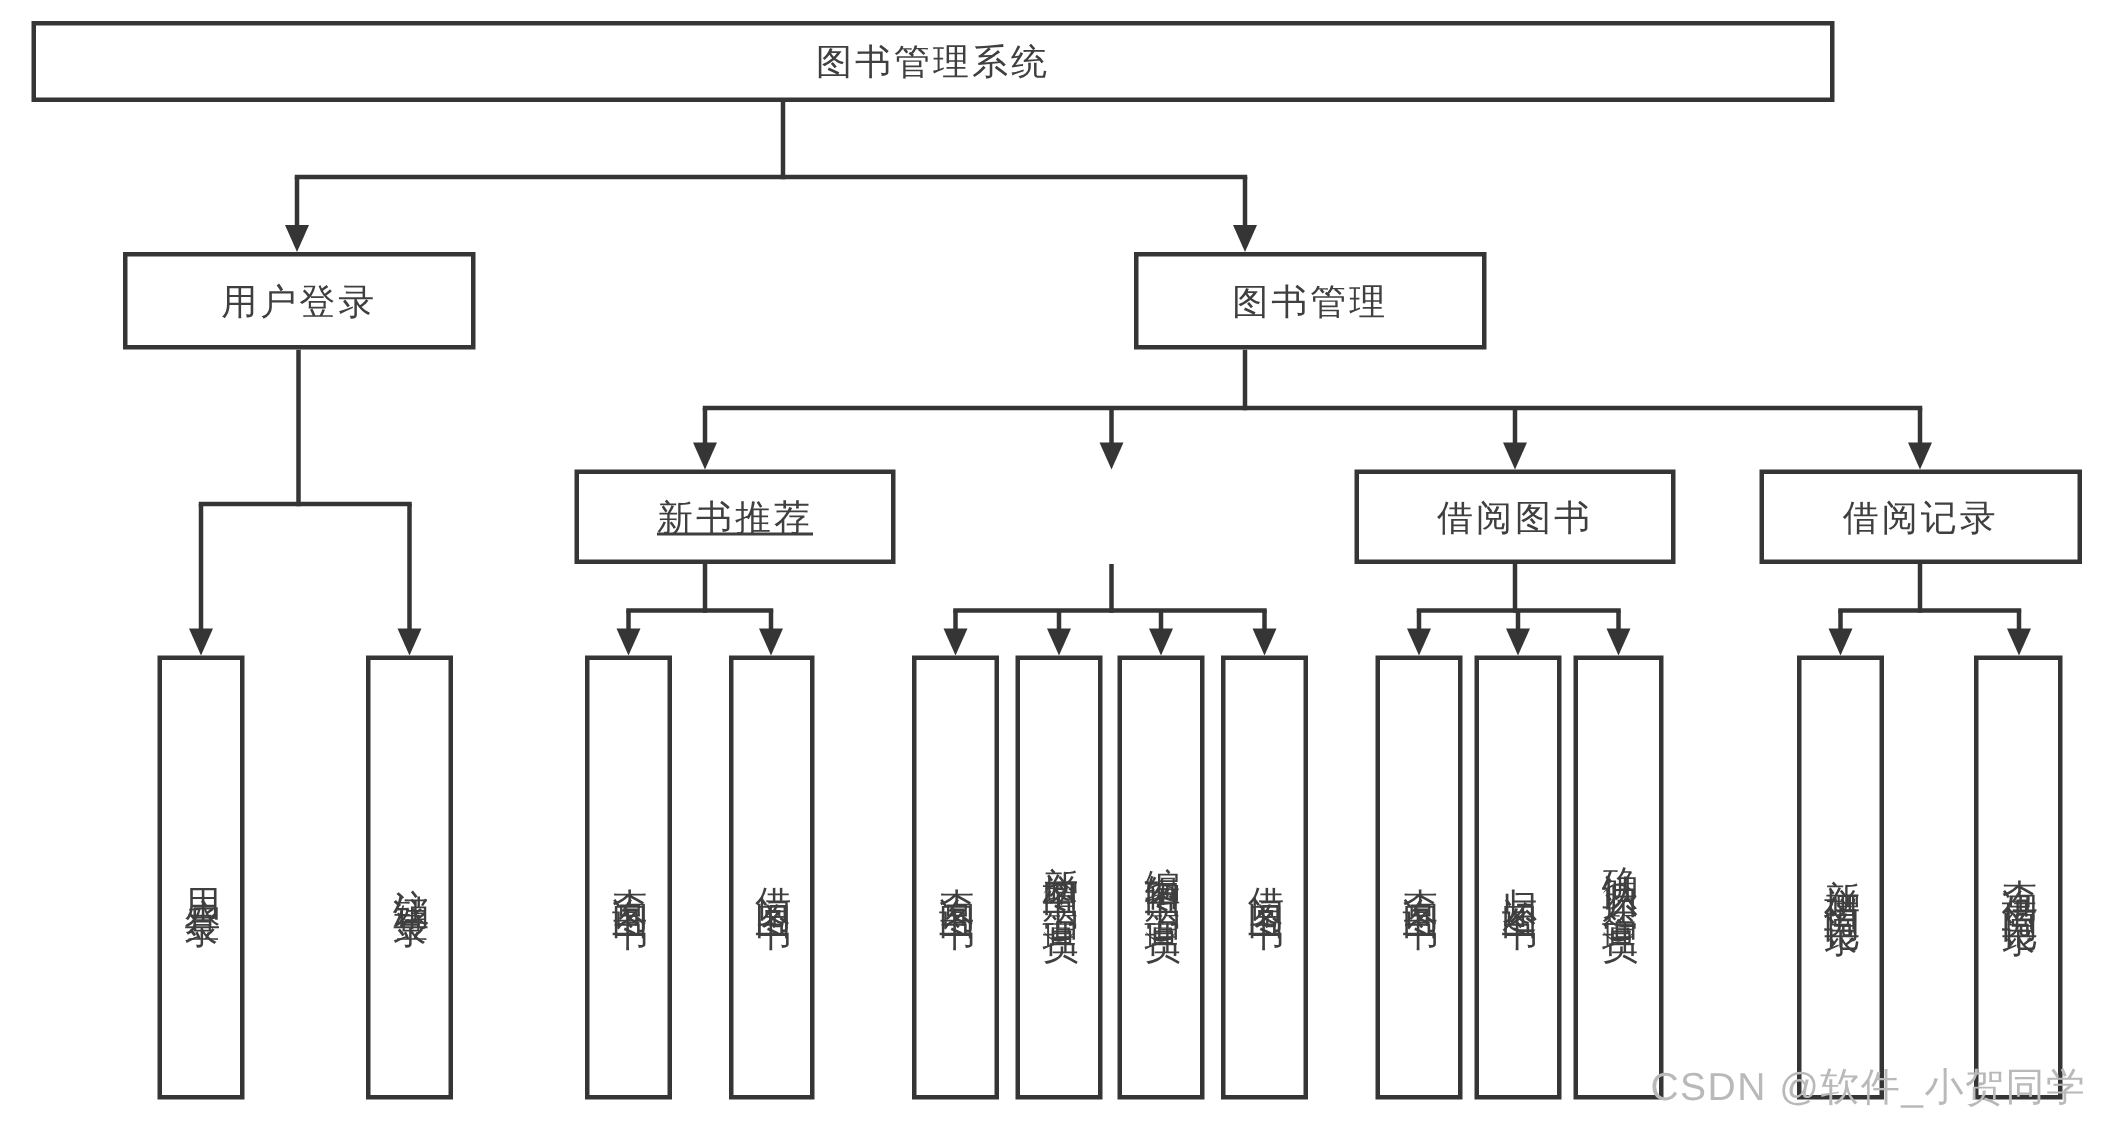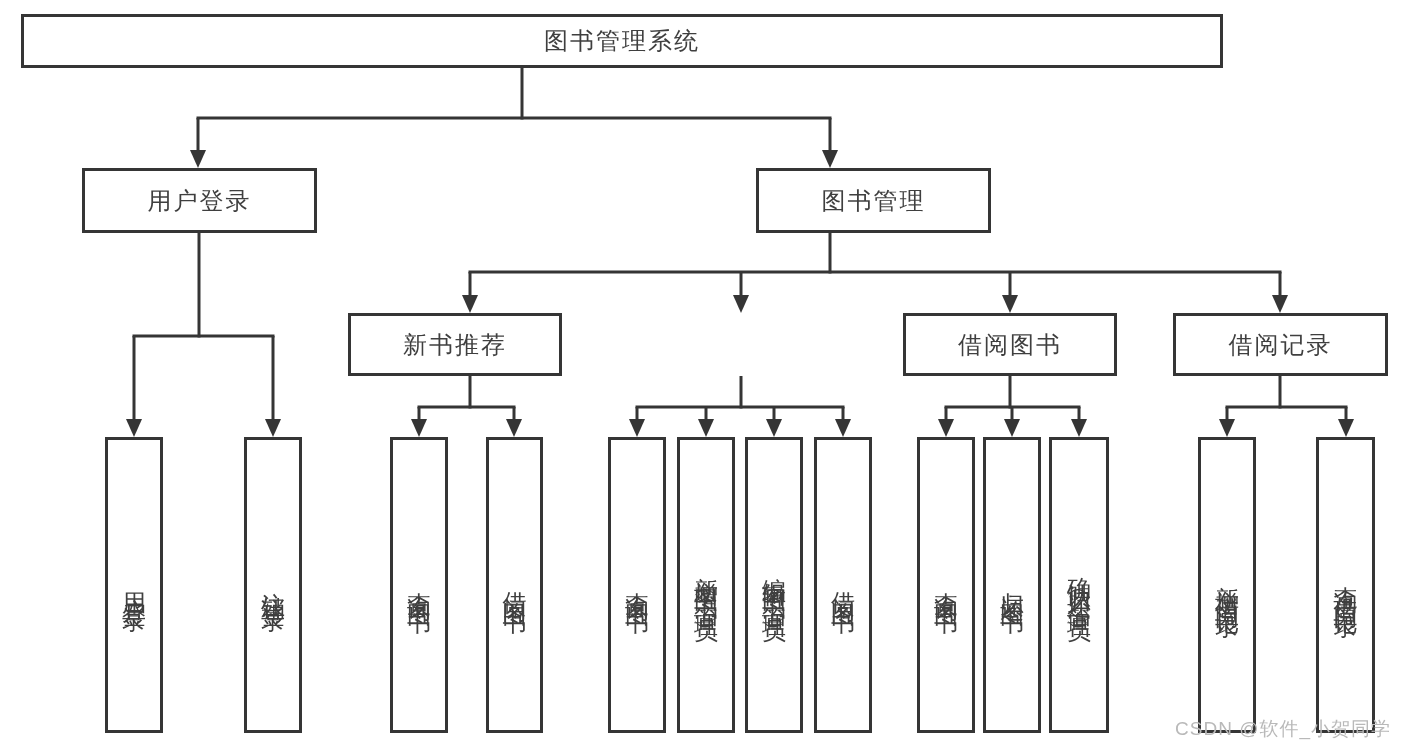--- a/index.html
+++ b/index.html
@@ -24,21 +24,21 @@
   .leaf{top:437px;height:296px;width:58px;}
   .vtext{
     writing-mode:vertical-rl;text-orientation:mixed;
     font-size:24px;letter-spacing:6px;line-height:1;white-space:nowrap;
   }
   svg.wires{position:absolute;left:0;top:0;pointer-events:none;}
   svg.wires line{stroke:var(--line);stroke-width:3;}
   svg.wires polygon{fill:var(--line);stroke:none;}
   .watermark{
     position:absolute;right:14px;bottom:5px;color:var(--watermark);
-    font-size:19px;letter-spacing:1px;white-space:nowrap;
+    font-size:26px;letter-spacing:1px;white-space:nowrap;
   }
 </style>
 </head>
 <body>
 
 <div class="canvas">
 
   <svg class="wires" width="1405" height="747" viewBox="0 0 1405 747">
     <g>
       <line x1="522" y1="68" x2="522" y2="119.5"></line>
@@ -112,21 +112,21 @@
     <span>图书管理系统</span>
   </div>
 
   <div class="box lvl2 hbox" style="left:82px;">
     <span>用户登录</span>
   </div>
   <div class="box lvl2 hbox" style="left:712px;margin-left:44px;">
     <span>图书管理</span>
   </div>
 
-  <div class="box lvl3 hbox" style="left:348px;">
+  <div class="box lvl3 hbox" style="left:383px;text-decoration:underline;">
     <span>新书推荐</span>
   </div>
   <div class="box lvl3 hbox" style="left:903px;">
     <span>借阅图书</span>
   </div>
   <div class="box lvl3 hbox" style="left:1173px;width:215px;text-align:right;">
     <span>借阅记录</span>
   </div>
 
   <div class="box leaf" style="left:105px;">

